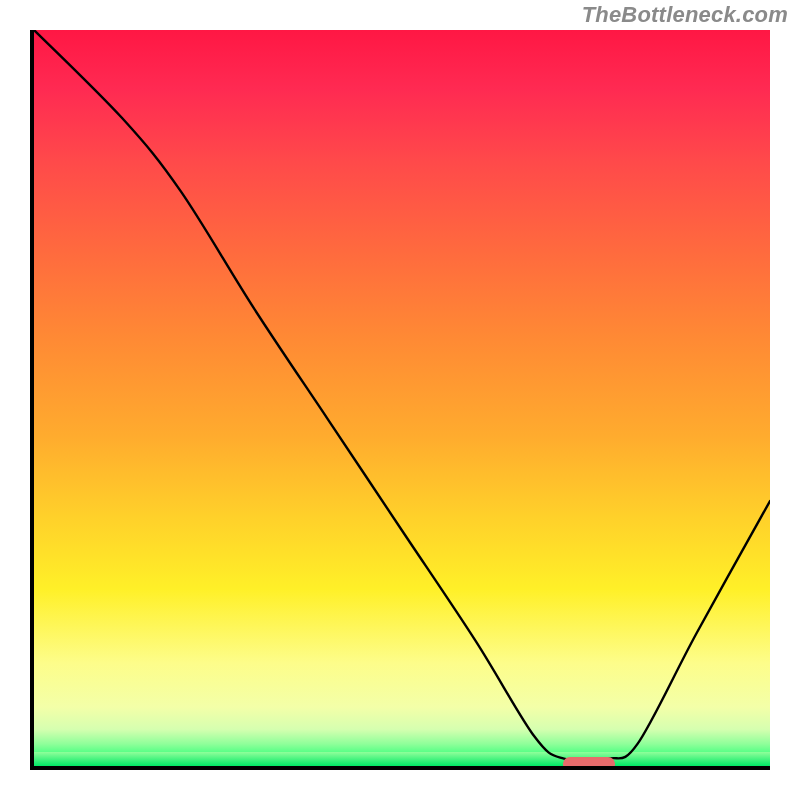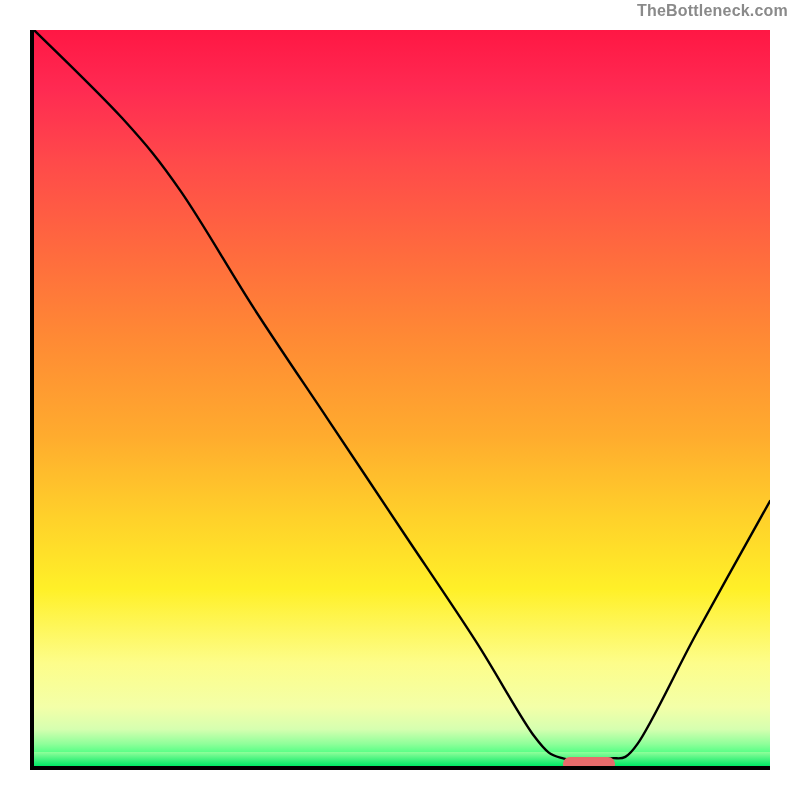--- a/index.html
+++ b/index.html
@@ -12,25 +12,26 @@
   }
   .wrap {
     position: relative;
     width: 800px;
     height: 800px;
   }
   .watermark {
     position: absolute;
     top: 2px;
     right: 12px;
-    font-size: 16px;
+    font-size: 22px;
     font-weight: bold;
     color: #8a8a8a;
     letter-spacing: 0.2px;
     z-index: 10;
+    font-style: italic;
   }
   .plot-area {
     position: absolute;
     left: 30px;
     top: 30px;
     width: 740px;
     height: 740px;
     border-left: 4px solid #000;
     border-bottom: 4px solid #000;
     box-sizing: border-box;

